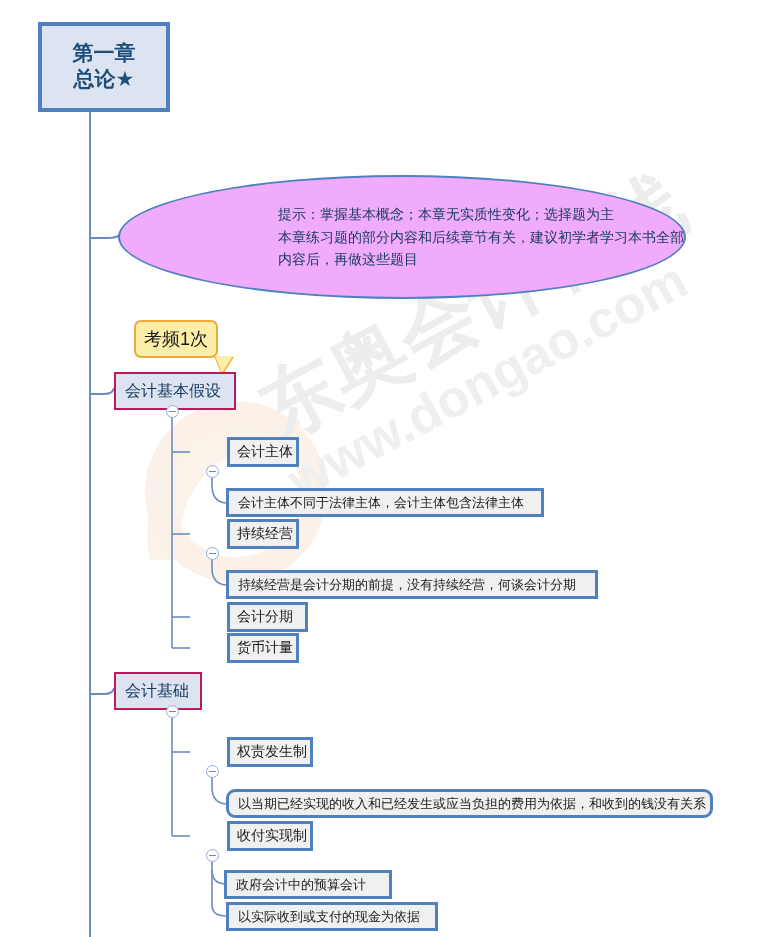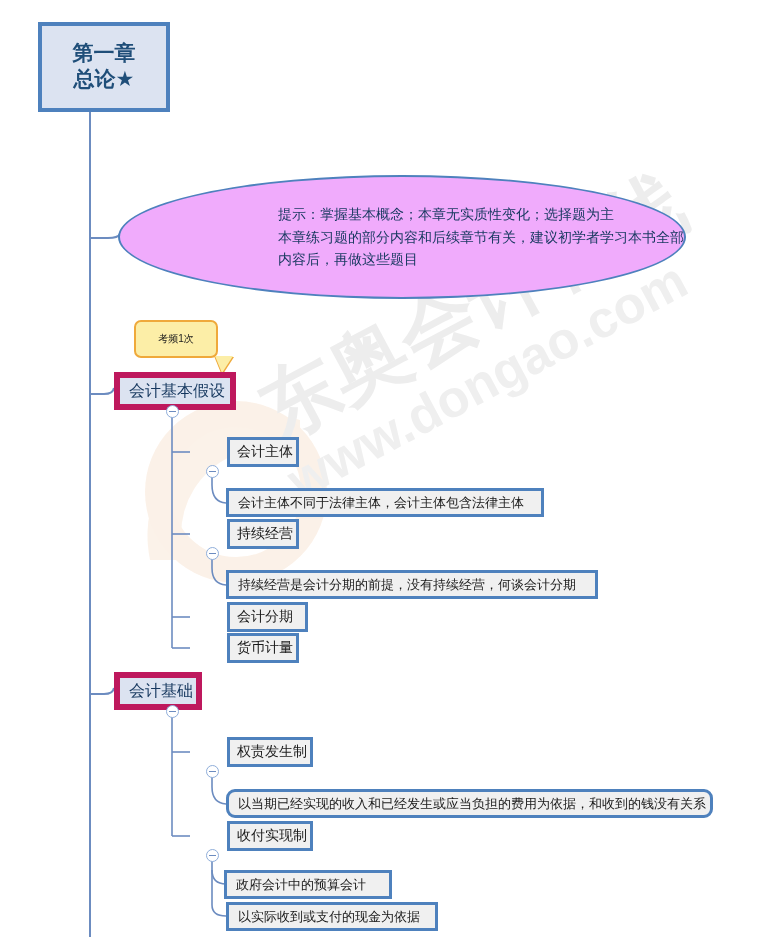--- a/index.html
+++ b/index.html
@@ -48,21 +48,21 @@
     font-size: 21px;
     line-height: 1.22;
     justify-content: center;
     text-align: center;
     flex-direction: column;
     padding: 4px 0 6px 0;
   }
 
   
   .main-node {
-    border: 6px solid #be185d;
+    border: 2px solid #be185d;
     background: #DCE3F1;
     color: #15375E;
     font-size: 16px;
     padding: 0 9px;
   }
 
   
   .sub-node {
     border: 3px solid #4E81BD;
     background: #F0F0F0;
@@ -104,21 +104,21 @@
   
   .callout {
     position: absolute;
     box-sizing: border-box;
     border: 2px solid #EFA93B;
     background: #FCEEA7;
     border-radius: 7px;
     display: flex;
     align-items: center;
     justify-content: center;
-    font-size: 10px;
+    font-size: 18px;
     color: #1a1a1a;
     white-space: nowrap;
   }
   .callout-tail {
     position: absolute;
     width: 0; height: 0;
     border-left: 7px solid transparent;
     border-right: 11px solid transparent;
     border-top: 17px solid #FCEEA7;
     filter: drop-shadow(1px 1px 0 #EFA93B) drop-shadow(-1px 0 0 #EFA93B);

